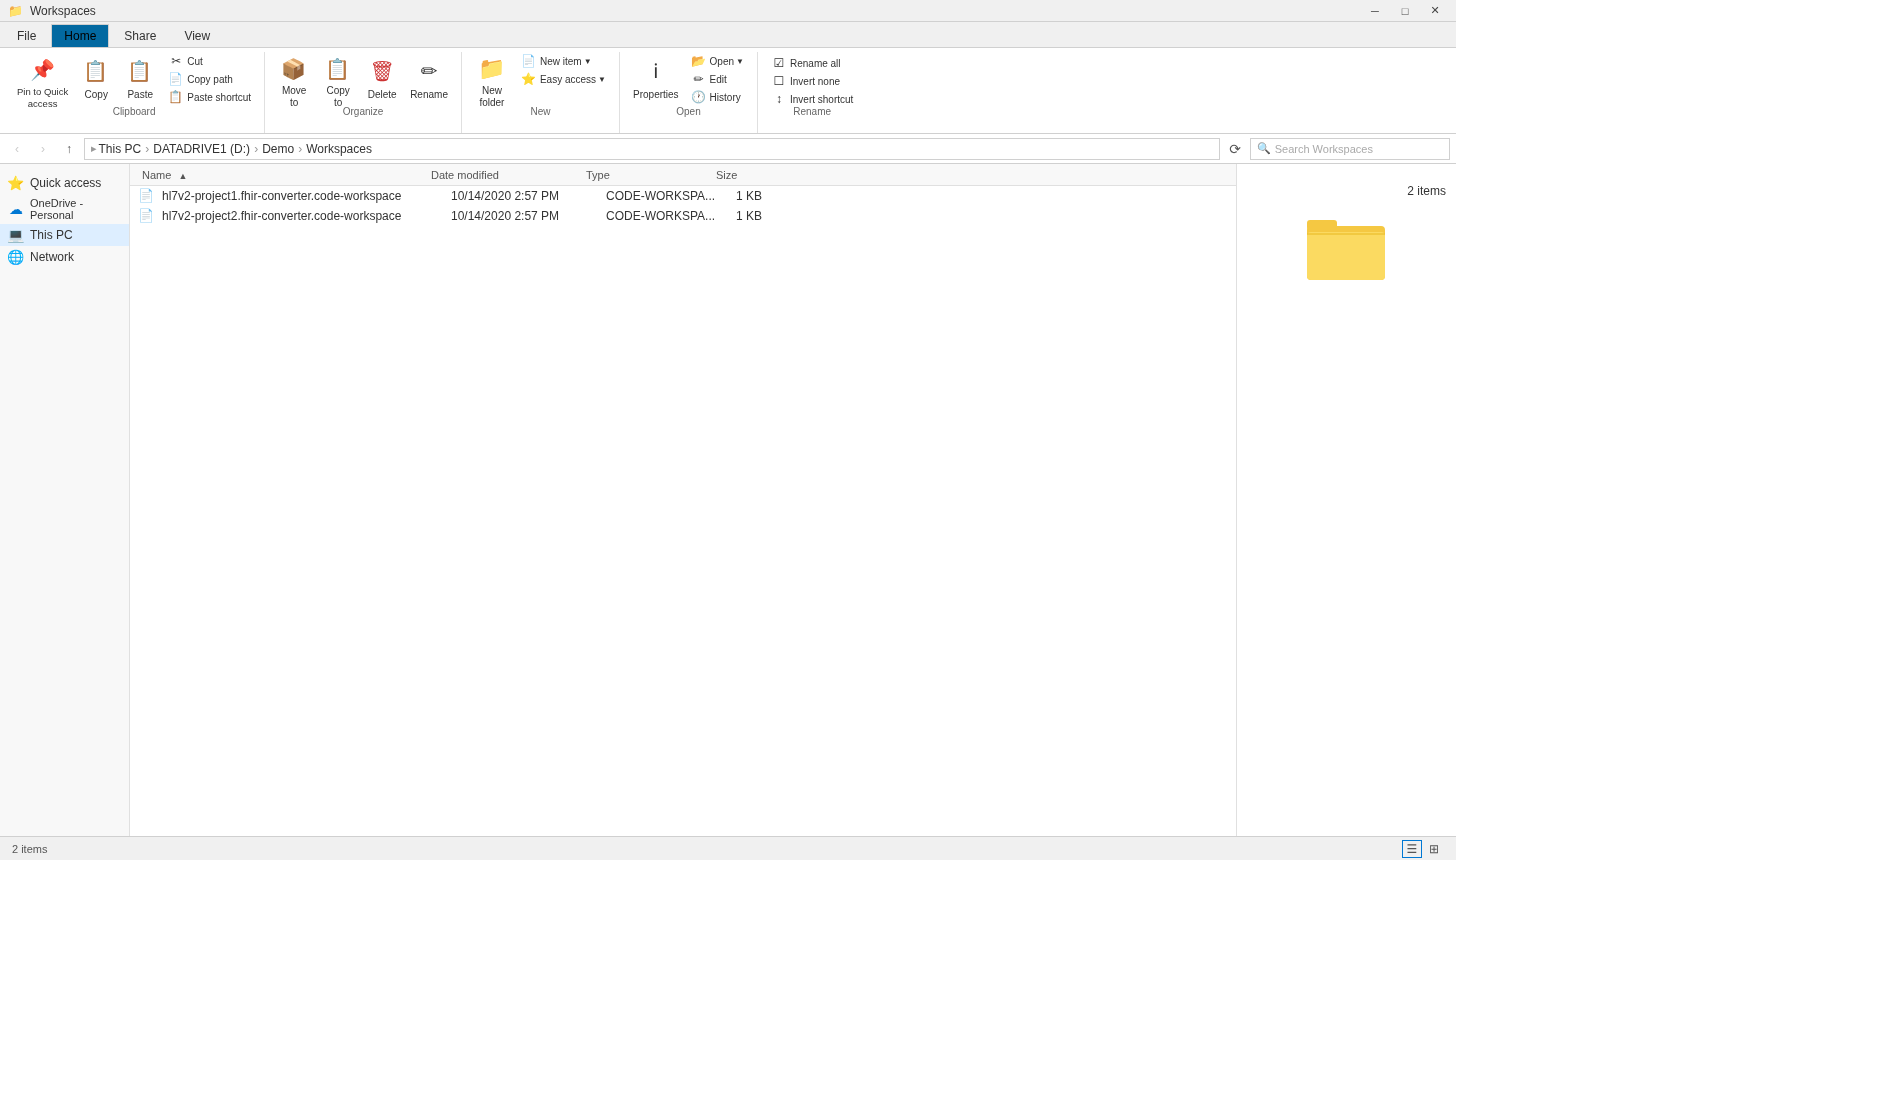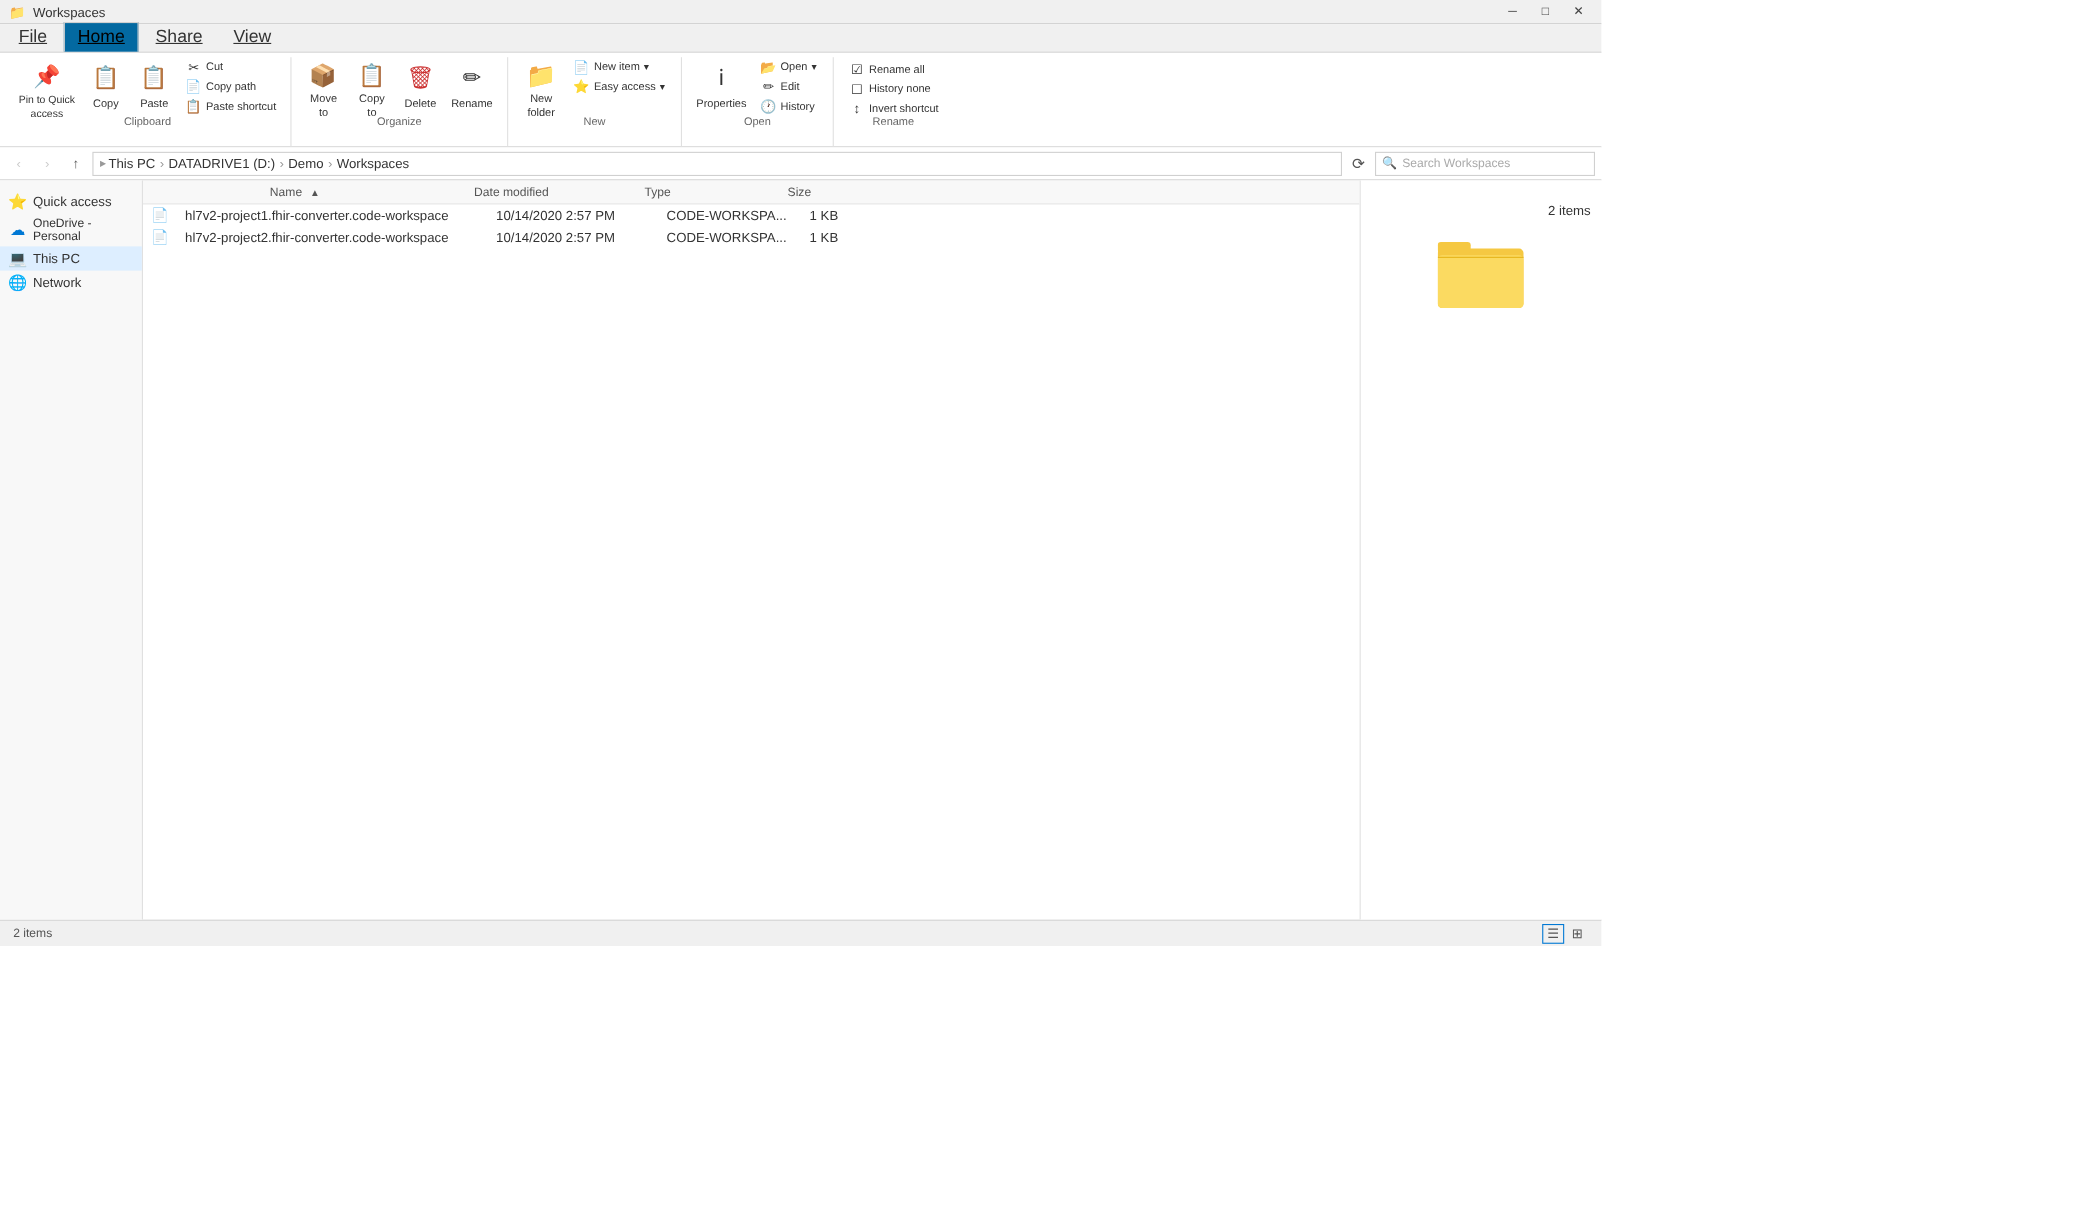--- a/index.html
+++ b/index.html
@@ -53,27 +53,26 @@
     .ribbon-tabs {
       height: 26px;
       background: #f0f0f0;
       display: flex;
       align-items: flex-end;
       padding-left: 4px;
       border-bottom: 1px solid #d0d0d0;
     }
     .ribbon-tab {
       padding: 4px 12px;
-      font-size: 16px;
+      font-size: 12px;
       cursor: pointer;
       color: #333;
       border: 1px solid transparent;
       border-bottom: none;
       margin-right: 2px;
-      text-decoration: underline;
     }
     .ribbon-tab.active {
       background: #0369a1;
       border-color: #d0d0d0;
       color: #000;
       font-weight: normal;
     }
 
     
     .ribbon {
@@ -262,21 +261,21 @@
       border-bottom: 1px solid #e0e0e0;
       background: #f8f8f8;
       height: 22px;
     }
     .col-header {
       font-size: 11px;
       color: #555;
       cursor: pointer;
       padding: 0 4px;
     }
-    .col-name { width: 260px; text-align: center; }
+    .col-name { width: 260px; }
     .col-date { width: 140px; margin-left: 29px; }
     .col-type { width: 130px; margin-left: 15px; }
     .col-size { width: 60px; }
 
     .file-list {
       flex: 1;
       overflow-y: auto;
       background: #fff;
     }
     .file-row {
@@ -481,21 +480,21 @@
   </div>
 
   <div class="ribbon-group">
     <div class="ribbon-small-group" style="padding-bottom:16px; padding-top:2px;">
       <div class="ribbon-btn-small">
         <div class="ribbon-btn-small-icon">☑</div>
         <span>Rename all</span>
       </div>
       <div class="ribbon-btn-small">
         <div class="ribbon-btn-small-icon">☐</div>
-        <span>History none</span>
+        <span>Invert none</span>
       </div>
       <div class="ribbon-btn-small">
         <div class="ribbon-btn-small-icon">↕</div>
         <span>Invert shortcut</span>
       </div>
     </div>
     <div class="ribbon-group-label">Rename</div>
   </div>
 
 </div>

